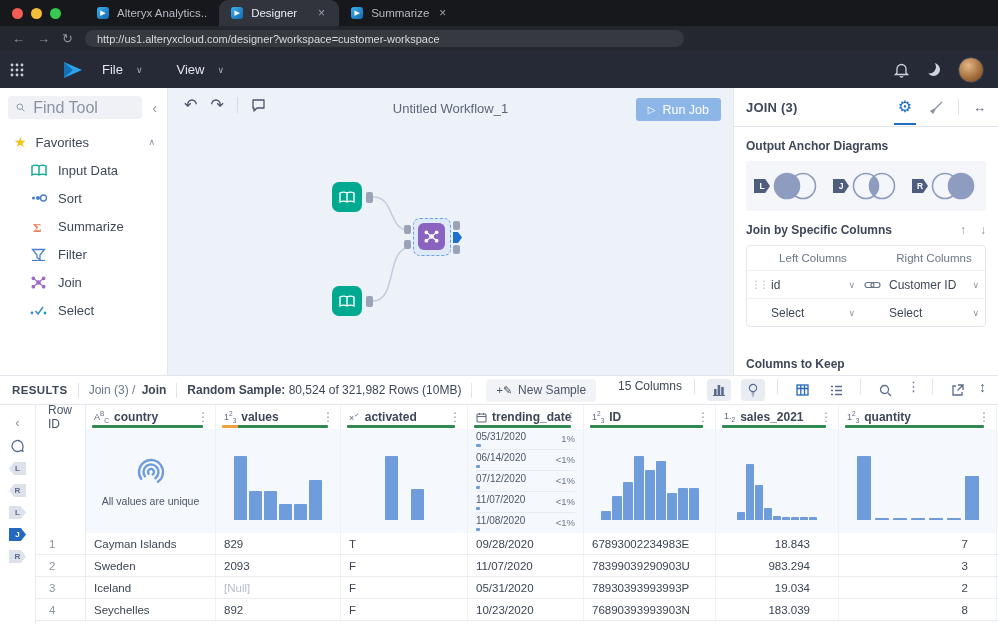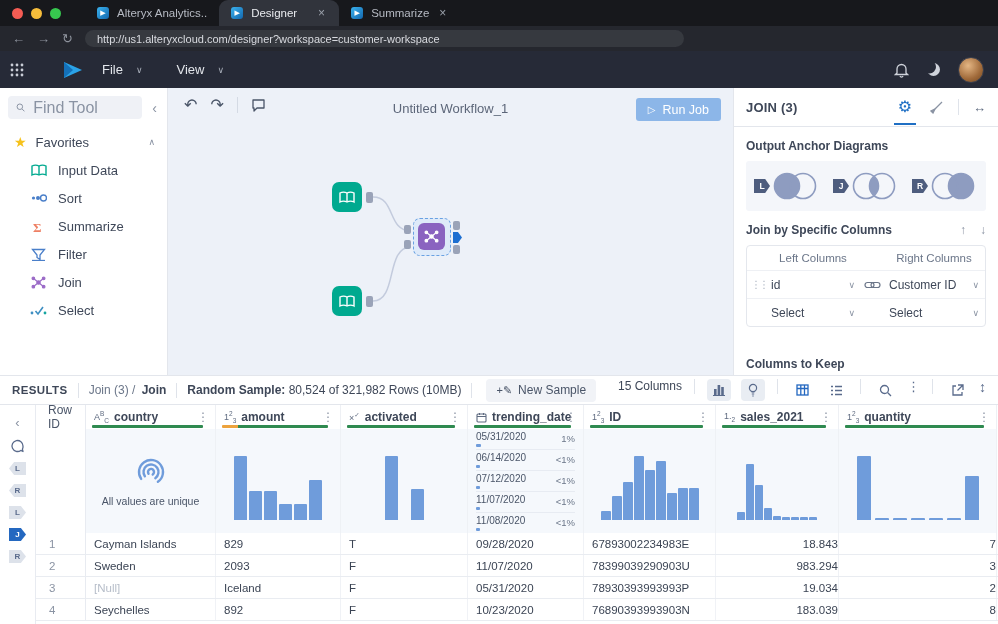--- a/index.html
+++ b/index.html
@@ -121,21 +121,21 @@
   .hbar{background:#6f9cdb;border-radius:1px 1px 0 0;}
   .dlist{position:absolute;inset:0 8px;display:flex;flex-direction:column;}
   .dent{flex:1;position:relative;border-bottom:1px solid #e7ebf2;padding-top:2px;}
   .dent:last-child{border-bottom:none;}
   .ddate{font-size:10px;color:#4a5568;display:block;}
   .dbar{height:3px;background:#6f9cdb;border-radius:1px;margin-top:1.5px;}
   .dpct{position:absolute;right:0;top:4px;font-size:9.5px;color:#6b7689;}
   .tbody .trow{height:22px;border-bottom:1px solid #e9ecf1;box-sizing:border-box;}
   .td{display:flex;align-items:center;padding:0 8px;font-size:11.5px;color:#3b4454;border-right:1px solid #f0f2f6;box-sizing:border-box;overflow:hidden;white-space:nowrap;}
   .td-rowid{color:#8a93a3;padding-left:13px;border-right:1px solid #e8ebf1;}
-  .td.right{justify-content:flex-end;padding-right:0;}
+  .td.right{justify-content:flex-end;padding-right:28px;}
   .td.null{color:#b6bdc9;}
   svg{display:block;}
 </style>
 </head>
 <body>
 
 <div class="screen">
 
   <div class="tabs-bar">
     <div class="traffic">
@@ -562,21 +562,21 @@
           <div class="th">
             <span class="ticon"><span>A</span><sup>B</sup><sub>C</sub></span>
             <span>country</span>
             <span class="kebab">⋮</span>
             <div class="qbar">
               <div style="width: 100%; background: rgb(47, 138, 80);"></div>
             </div>
           </div>
           <div class="th">
             <span class="ticon"><span>1</span><sup>2</sup><sub>3</sub></span>
-            <span>amount</span>
+            <span>values</span>
             <span class="kebab">⋮</span>
             <div class="qbar">
               <div style="width: 15%; background: rgb(237, 163, 61);"></div>
               <div style="flex: 1 1 0%; background: rgb(47, 138, 80);"></div>
             </div>
           </div>
           <div class="th">
             <span class="ticon"><span>×</span><sup>✓</sup></span>
             <span>activated</span>
             <span class="kebab">⋮</span>
@@ -737,22 +737,22 @@
             <div class="td">Sweden</div>
             <div class="td">2093</div>
             <div class="td">F</div>
             <div class="td">11/07/2020</div>
             <div class="td">78399039290903U</div>
             <div class="td right">983.294</div>
             <div class="td right">3</div>
           </div>
           <div class="trow">
             <div class="td td-rowid">3</div>
+            <div class="td">Iceland</div>
             <div class="td null">[Null]</div>
-            <div class="td">Iceland</div>
             <div class="td">F</div>
             <div class="td">05/31/2020</div>
             <div class="td">78930393993993P</div>
             <div class="td right">19.034</div>
             <div class="td right">2</div>
           </div>
           <div class="trow">
             <div class="td td-rowid">4</div>
             <div class="td">Seychelles</div>
             <div class="td">892</div>

